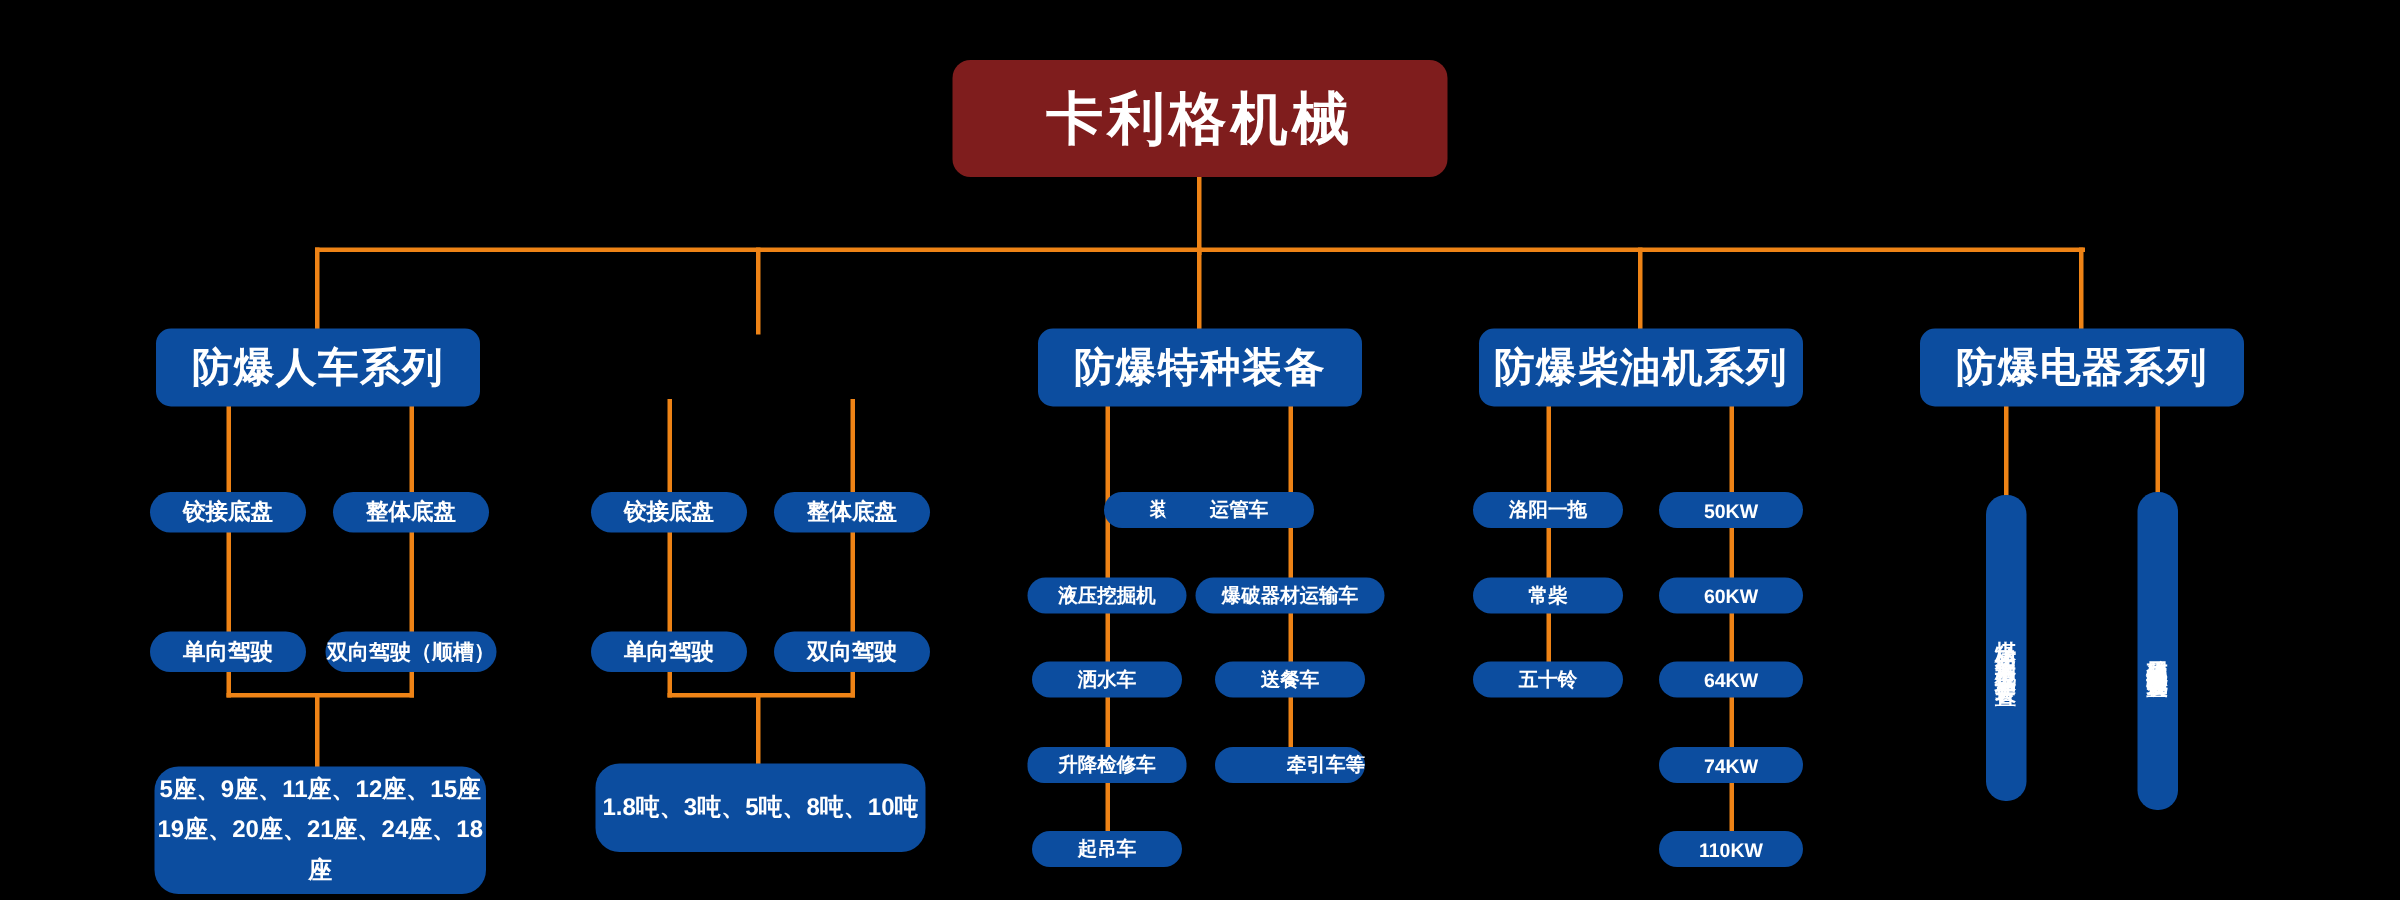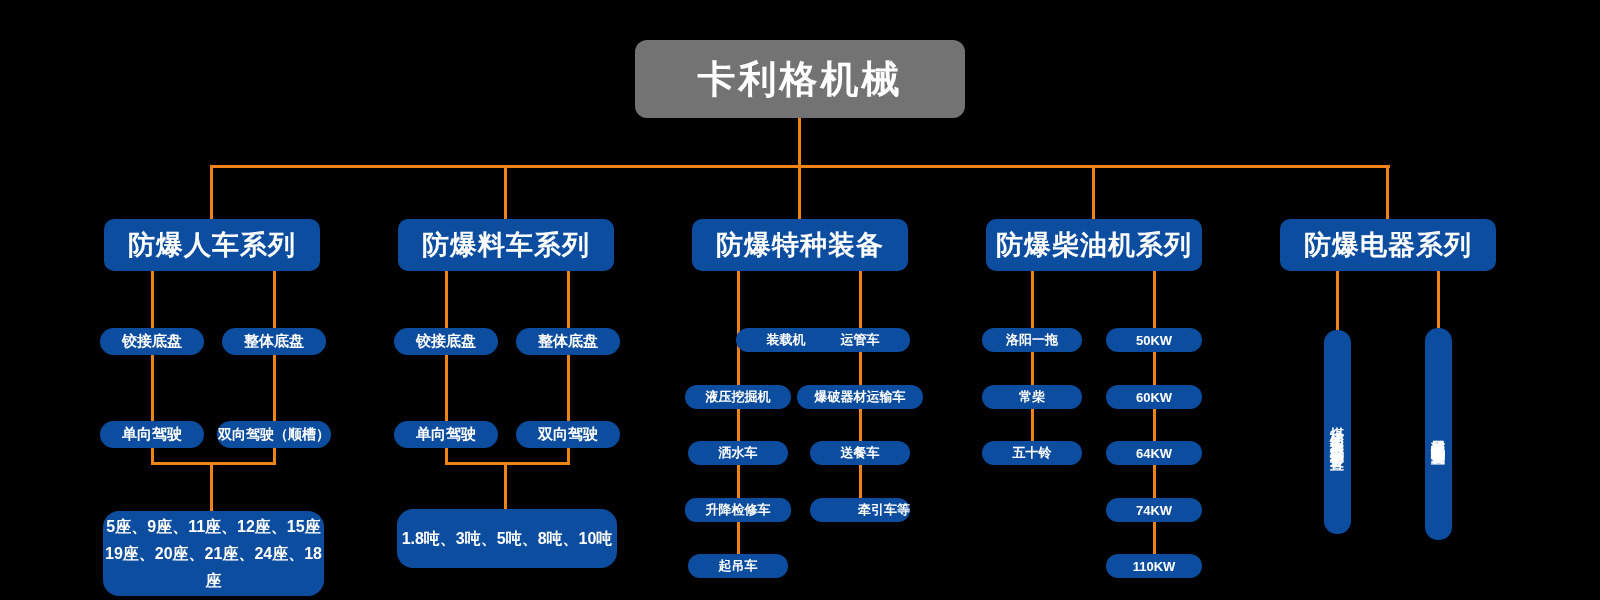--- a/index.html
+++ b/index.html
@@ -3,21 +3,21 @@
 <meta charset="utf-8">
 <style>
   html,body{margin:0;padding:0;background:#000;}
   #canvas{
     position:relative;width:1600px;height:600px;background:#000;overflow:hidden;
     font-family:"Liberation Sans","DejaVu Sans",sans-serif;
   }
   .line{position:absolute;background:#ee8316;}
   .box{position:absolute;color:#fff;display:flex;align-items:center;justify-content:center;
        text-align:center;box-sizing:border-box;}
-  .root{background:#737373;border-radius:12px;font-size:38px;font-weight:bold;letter-spacing:3px;}
+  .root{background:#7f1d1d;border-radius:12px;font-size:38px;font-weight:bold;letter-spacing:3px;}
   .hdr{background:#0c4d9f;border-radius:10px;font-size:27px;font-weight:bold;letter-spacing:1px;}
   .pill{background:#0c4d9f;border-radius:14px;font-size:15px;font-weight:bold;}
   .pill.sm{font-size:13px;border-radius:12px;}
   .summary{background:#0c4d9f;border-radius:16px;font-size:16px;font-weight:bold;
            flex-direction:column;line-height:27px;}
   .vbox{background:#0c4d9f;border-radius:13px;font-size:14px;font-weight:bold;
         writing-mode:vertical-rl;text-orientation:upright;letter-spacing:3px;}
 </style>
 </head>
 <body>
@@ -51,23 +51,20 @@
   <div class="line" style="left:1336px;top:266px;width:3px;height:66px;"></div>
   <div class="line" style="left:1437px;top:266px;width:3px;height:66px;"></div>
 
   <div class="box root" style="left:635px;top:40px;width:330px;height:78px;">
     <span>卡利格机械</span>
   </div>
 
   <div class="box hdr" style="left:104px;top:219px;width:216px;height:52px;">
     <span>防爆人车系列</span>
   </div>
-  <div class="box hdr" style="left:398px;top:219px;width:216px;height:52px;">
-    <span>防爆料车系列</span>
-  </div>
   <div class="box hdr" style="left:692px;top:219px;width:216px;height:52px;">
     <span>防爆特种装备</span>
   </div>
   <div class="box hdr" style="left:1280px;top:219px;width:216px;height:52px;">
     <span>防爆电器系列</span>
   </div>
   <div class="box hdr" style="left:986px;top:219px;width:216px;height:52px;">
     <span>防爆柴油机系列</span>
   </div>
 
@@ -86,21 +83,21 @@
   <div class="box pill" style="left:516px;top:421px;width:104px;height:27px;">双向驾驶</div>
   <div class="box summary" style="left:397px;top:509px;width:220px;height:59px;">
     <div>1.8吨、3吨、5吨、8吨、10吨</div>
   </div>
 
   <div class="box pill sm" style="left:688px;top:328px;width:100px;height:24px;margin-left:48px;">装载机</div>
   <div class="box pill sm" style="left:685px;top:385px;width:106px;height:24px;">液压挖掘机</div>
   <div class="box pill sm" style="left:688px;top:441px;width:100px;height:24px;">洒水车</div>
   <div class="box pill sm" style="left:685px;top:498px;width:106px;height:24px;border-radius:11px;">升降检修车</div>
   <div class="box pill sm" style="left:688px;top:554px;width:100px;height:24px;">起吊车</div>
-  <div class="box pill sm" style="left:810px;top:328px;width:100px;height:24px;">运管车</div>
+  <div class="box pill sm" style="left:776px;top:328px;width:100px;height:24px;">运管车</div>
   <div class="box pill sm" style="left:797px;top:385px;width:126px;height:24px;">爆破器材运输车</div>
   <div class="box pill sm" style="left:810px;top:441px;width:100px;height:24px;">送餐车</div>
   <div class="box pill sm" style="left:810px;top:498px;width:100px;height:24px;padding-left:48px;">牵引车等</div>
 
   <div class="box pill sm" style="left:982px;top:328px;width:100px;height:24px;">洛阳一拖</div>
   <div class="box pill sm" style="left:982px;top:385px;width:100px;height:24px;">常柴</div>
   <div class="box pill sm" style="left:982px;top:441px;width:100px;height:24px;">五十铃</div>
   <div class="box pill sm" style="left:1106px;top:328px;width:96px;height:24px;">50KW</div>
   <div class="box pill sm" style="left:1106px;top:385px;width:96px;height:24px;">60KW</div>
   <div class="box pill sm" style="left:1106px;top:441px;width:96px;height:24px;">64KW</div>

